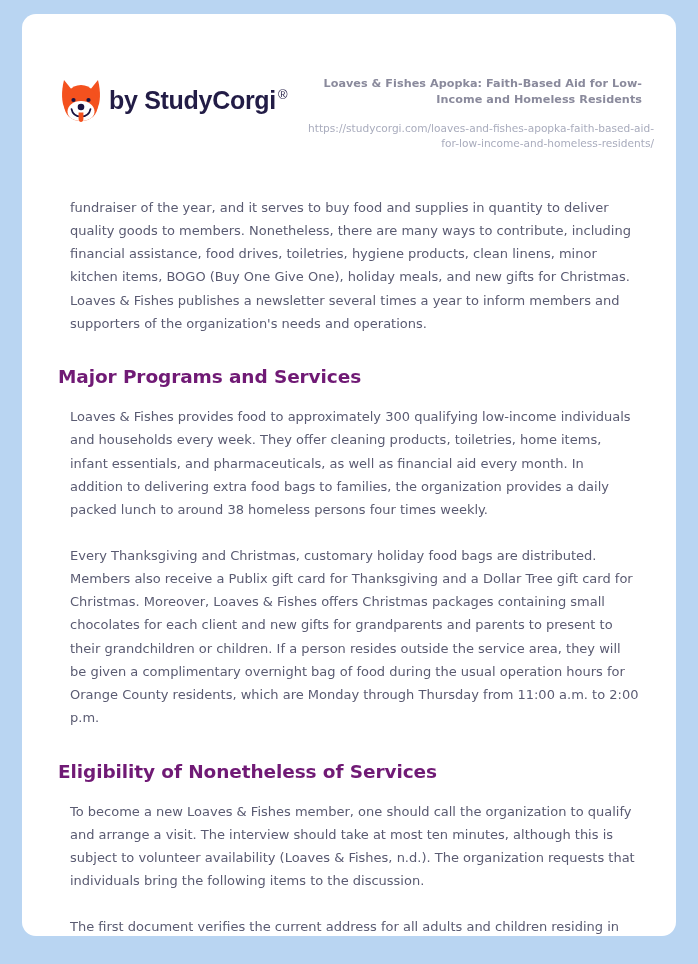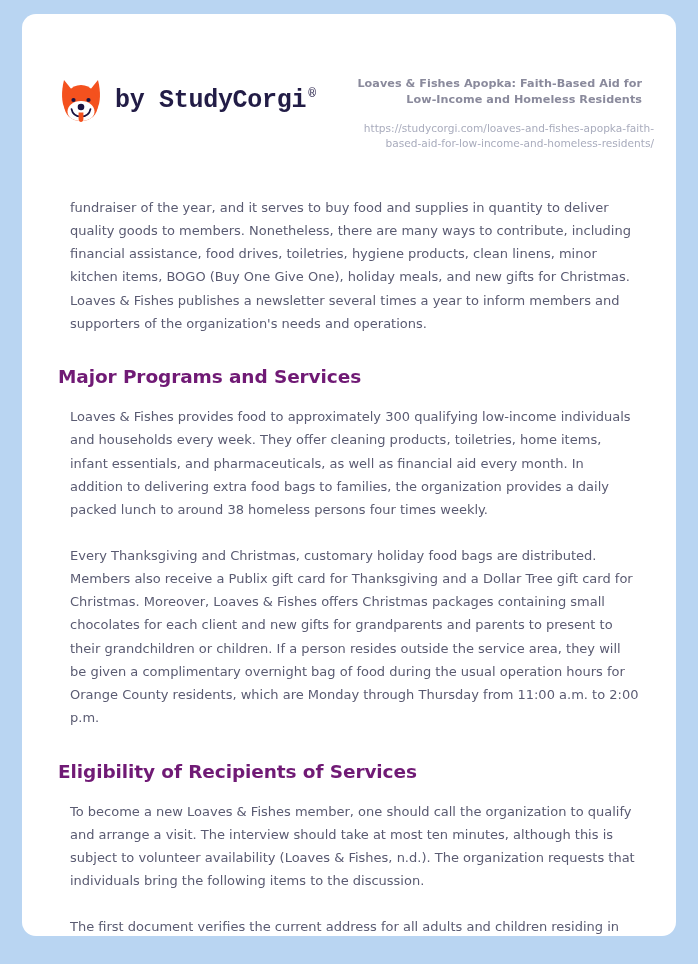--- a/index.html
+++ b/index.html
@@ -38,27 +38,27 @@
     flex: 0 0 auto;
     padding-top: 12px;
   }
   .brand-logo {
     width: 46px;
     height: 48px;
     flex: 0 0 auto;
     display: block;
   }
   .brand-text {
-    margin-left: 11px;
+    margin-left: 5px;
     font-size: 25px;
     font-weight: bold;
     color: #221c46;
     letter-spacing: -0.3px;
     white-space: nowrap;
-    font-family: Liberation Mono, monospace;
+    font-family: Liberation Sans, sans-serif;
     position: relative;
     text-align: center;
   }
   .brand-reg {
     font-size: 13px;
     vertical-align: super;
     font-weight: normal;
     margin-left: 2px;
     color: #221c46;
   }
@@ -148,19 +148,19 @@
   </div>
 
   <div class="doc-body start">
 
     <p class="body-par">fundraiser of the year, and it serves to buy food and supplies in quantity to deliver quality goods to members. Nonetheless, there are many ways to contribute, including financial assistance, food drives, toiletries, hygiene products, clean linens, minor kitchen items, BOGO (Buy One Give One), holiday meals, and new gifts for Christmas. Loaves &amp; Fishes publishes a newsletter several times a year to inform members and supporters of the organization's needs and operations.</p>
 
     <h2 class="section-heading">Major Programs and Services</h2>
     <p class="body-par">Loaves &amp; Fishes provides food to approximately 300 qualifying low-income individuals and households every week. They offer cleaning products, toiletries, home items, infant essentials, and pharmaceuticals, as well as financial aid every month. In addition to delivering extra food bags to families, the organization provides a daily packed lunch to around 38 homeless persons four times weekly.</p>
     <p class="body-par">Every Thanksgiving and Christmas, customary holiday food bags are distributed. Members also receive a Publix gift card for Thanksgiving and a Dollar Tree gift card for Christmas. Moreover, Loaves &amp; Fishes offers Christmas packages containing small chocolates for each client and new gifts for grandparents and parents to present to their grandchildren or children. If a person resides outside the service area, they will be given a complimentary overnight bag of food during the usual operation hours for Orange County residents, which are Monday through Thursday from 11:00 a.m. to 2:00 p.m.</p>
 
-    <h2 class="section-heading">Eligibility of Recipients of Services</h2>
+    <h2 class="section-heading">Eligibility of Nonetheless of Services</h2>
     <p class="body-par">To become a new Loaves &amp; Fishes member, one should call the organization to qualify and arrange a visit. The interview should take at most ten minutes, although this is subject to volunteer availability (Loaves &amp; Fishes, n.d.). The organization requests that individuals bring the following items to the discussion.</p>
     <p class="body-par">The first document verifies the current address for all adults and children residing in the home. A birth certificate is allowed for children aged five and younger. A school</p>
 
   </div>
 
 </div>
 
 </body></html>

